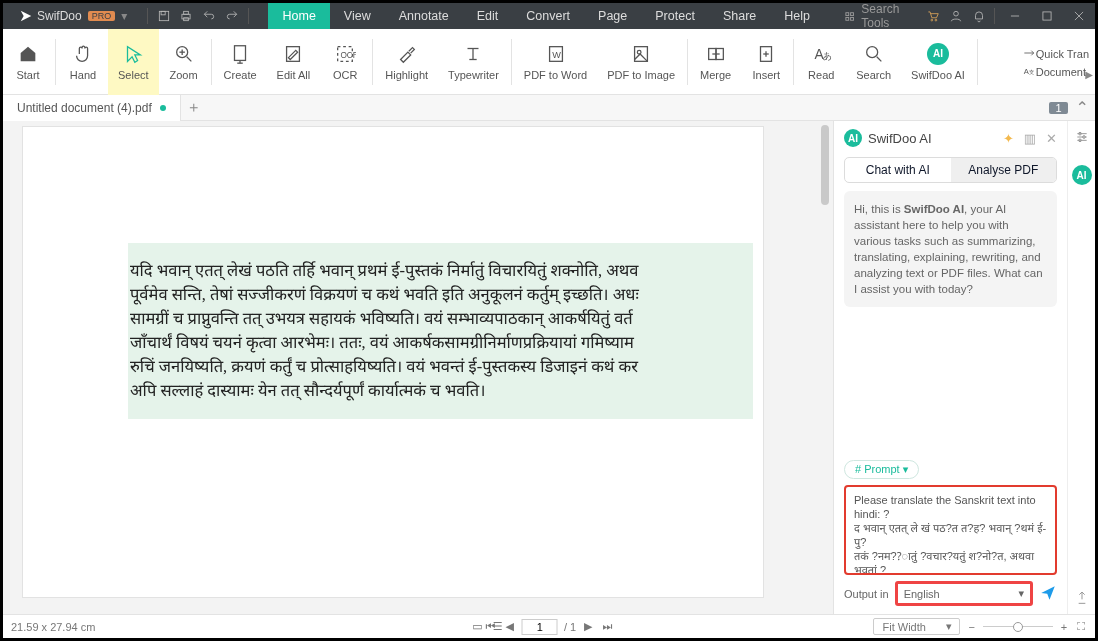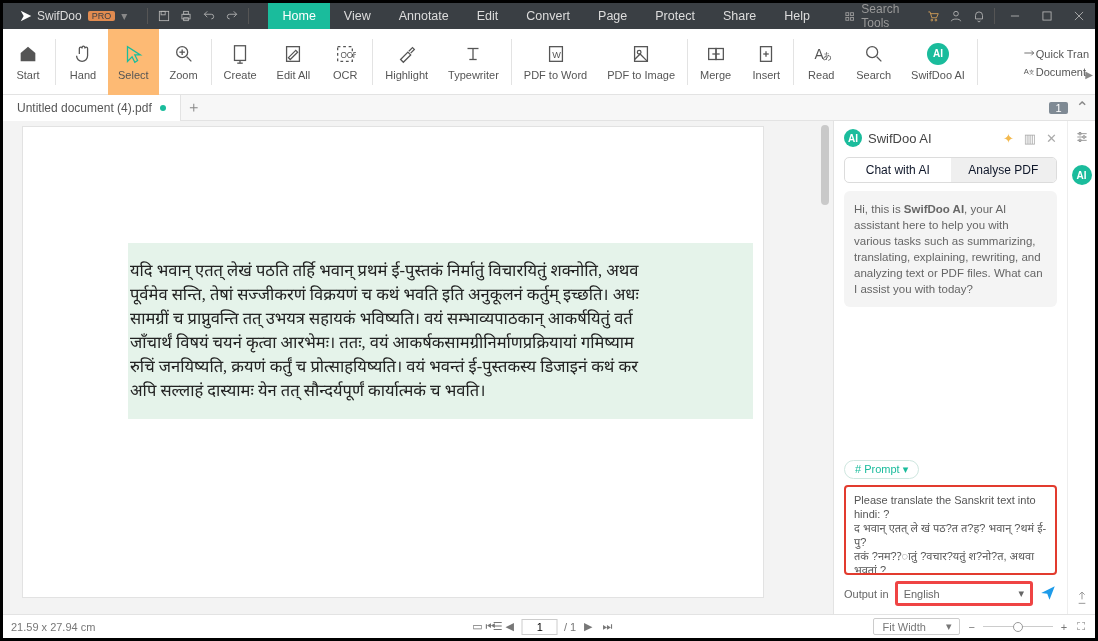--- a/index.html
+++ b/index.html
@@ -18,21 +18,21 @@
   .menu{padding:0 14px;height:26px;display:flex;align-items:center;cursor:pointer;font-size:12.5px}
   .menu.active{background:#1abc9c;color:#fff}
   .search-tools{display:flex;align-items:center;gap:6px;margin-left:20px;color:#999;font-size:12px}
   .spacer{flex:1}
   .win-ctrls{display:flex}
   .win-ctrls .tb-btn{width:32px}
   .cart{stroke:#e0a85a!important}
   
   .ribbon{height:66px;background:#fff;border-bottom:1px solid #e3e3e3;display:flex;align-items:center;position:relative}
   .rbtn{display:flex;flex-direction:column;align-items:center;justify-content:center;height:66px;padding:0 10px;cursor:pointer;font-size:11px;color:#555;gap:4px;min-width:50px}
-  .rbtn.sel{background:#fdba74}
+  .rbtn.sel{background:#fef9c3}
   .rbtn svg{width:22px;height:22px;fill:none;stroke:#555;stroke-width:1.4}
   .rbtn .g{stroke:#1abc9c}
   .rsep{width:1px;height:46px;background:#e3e3e3;margin:0 2px}
   .ribbon-right{display:flex;flex-direction:column;margin-left:auto;padding:4px 6px;font-size:11px;color:#555;gap:4px}
   .rr-item{display:flex;align-items:flex-end;gap:0;cursor:pointer}
   .rr-item svg{width:14px;height:14px;fill:none;stroke:#555;stroke-width:1.4}
   .rchev{position:absolute;right:2px;top:40px;font-size:10px;color:#888;cursor:pointer}
   
   .tabstrip{height:26px;background:#f7f7f7;border-bottom:1px solid #e3e3e3;display:flex;align-items:center;position:relative}
   .filetab{height:26px;padding:0 14px;display:flex;align-items:center;gap:8px;background:#fff;border-right:1px solid #e3e3e3;font-size:12px;color:#555}

